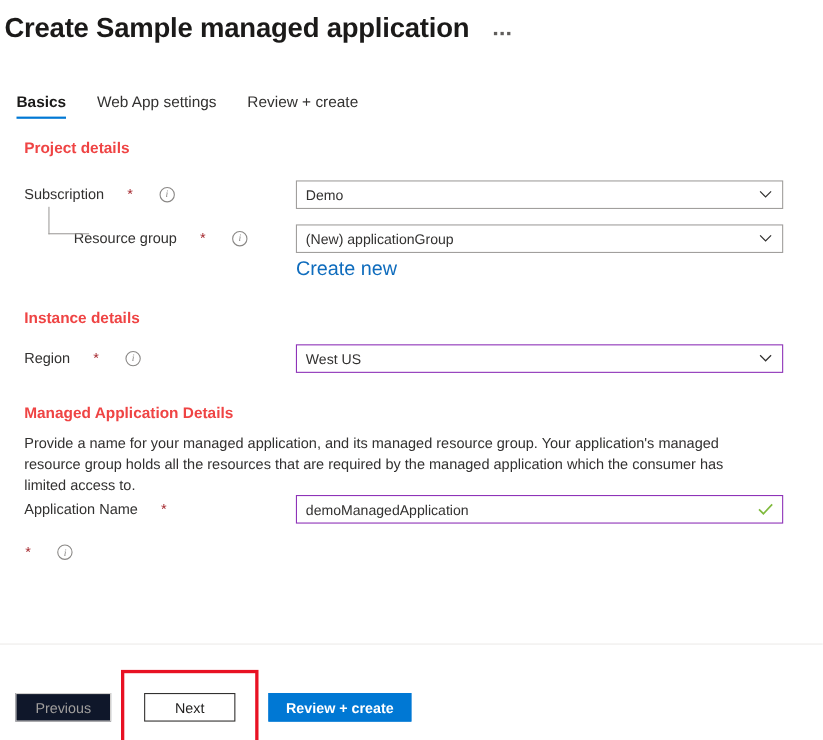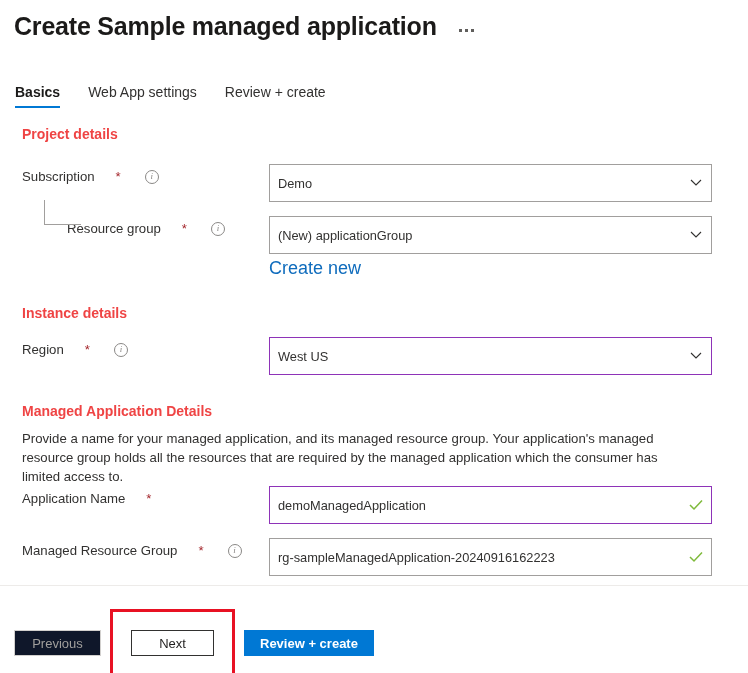--- a/index.html
+++ b/index.html
@@ -13,21 +13,21 @@
     position: relative;
     font-family: "Liberation Sans", sans-serif;
     color: #323130;
     overflow: hidden;
     -webkit-font-smoothing: antialiased;
   }
 
   
   .title-row {
     position: absolute;
-    left: 14px;
+    left: 4px;
     top: 10px;
     display: flex;
     align-items: center;
   }
   .page-title {
     font-size: 25px;
     font-weight: bold;
     color: #1b1a19;
     letter-spacing: -0.2px;
     line-height: 32px;
@@ -141,21 +141,21 @@
     cursor: pointer;
     box-sizing: border-box;
   }
 
   .control {
     position: relative;
     width: 443px;
   }
   .sel-box {
     width: 443px;
-    height: 38px;
+    height: 26px;
     box-sizing: border-box;
     border: 1px solid #a19f9d;
     background: #ffffff;
     display: flex;
     align-items: center;
     padding: 0 26px 0 8px;
     font-size: 12.8px;
     color: #323130;
     cursor: pointer;
     position: relative;
@@ -347,33 +347,22 @@
           <svg width="14" height="11" viewBox="0 0 14 11">
               <path d="M1 5.5 L5 9.5 L13 1" fill="none" stroke="#7fba3c" stroke-width="1.5"></path>
             </svg>
         </span>
       </div>
     </div>
   </div>
 
   <div class="field-row" style="margin-top:14px;">
     <div class="field-label">
-      <span>Managed Resource Group</span>
       <span class="req">*</span>
       <span class="info-icon">i</span>
-    </div>
-    <div class="control">
-      <div class="sel-box">
-        <span>rg-sampleManagedApplication-20240916162223</span>
-        <span class="check">
-          <svg width="14" height="11" viewBox="0 0 14 11">
-              <path d="M1 5.5 L5 9.5 L13 1" fill="none" stroke="#7fba3c" stroke-width="1.5"></path>
-            </svg>
-        </span>
-      </div>
     </div>
   </div>
 
 </div>
 
 <div class="divider"></div>
 
 <div class="footer">
   <div class="btn btn-prev">Previous</div>
   <div class="next-wrap">

